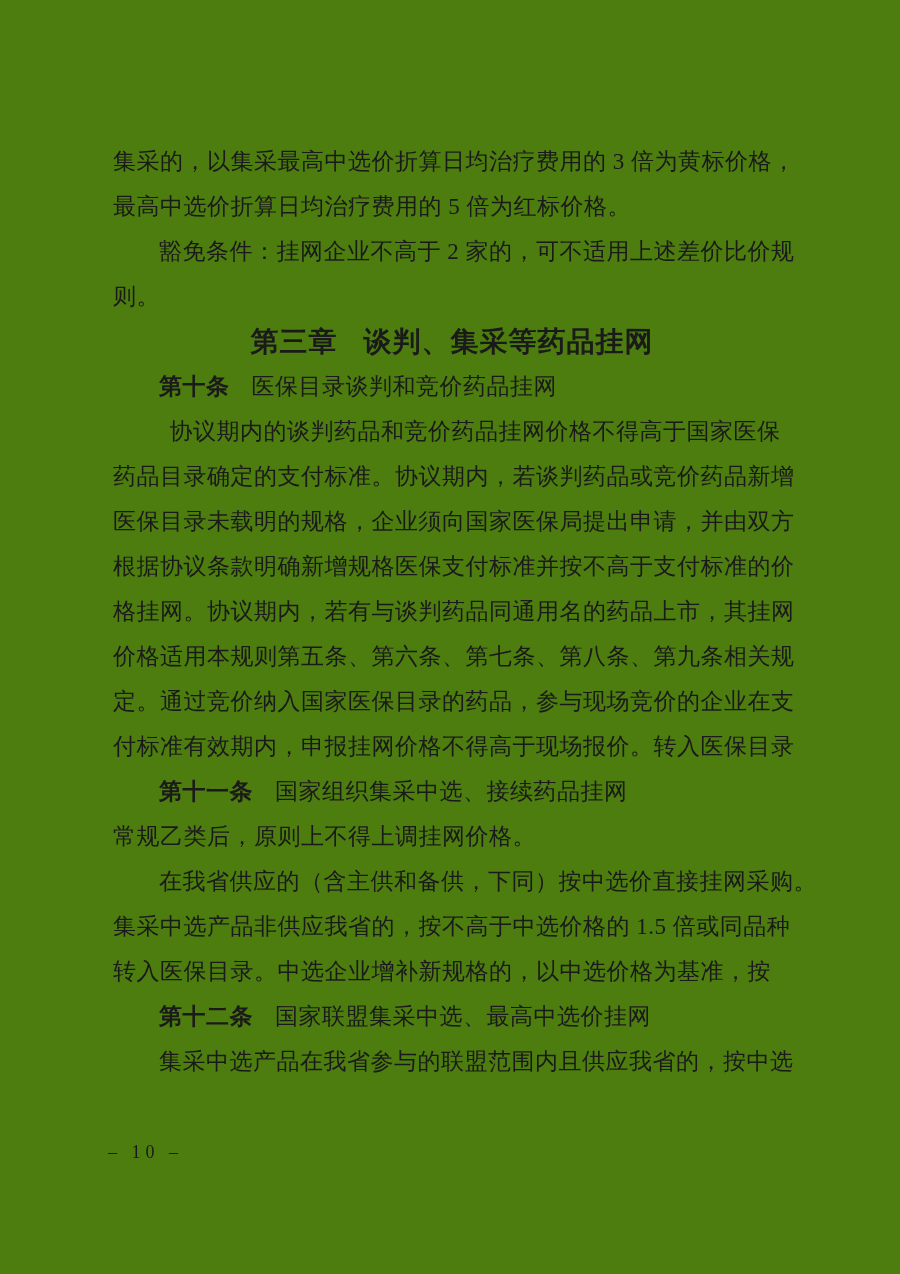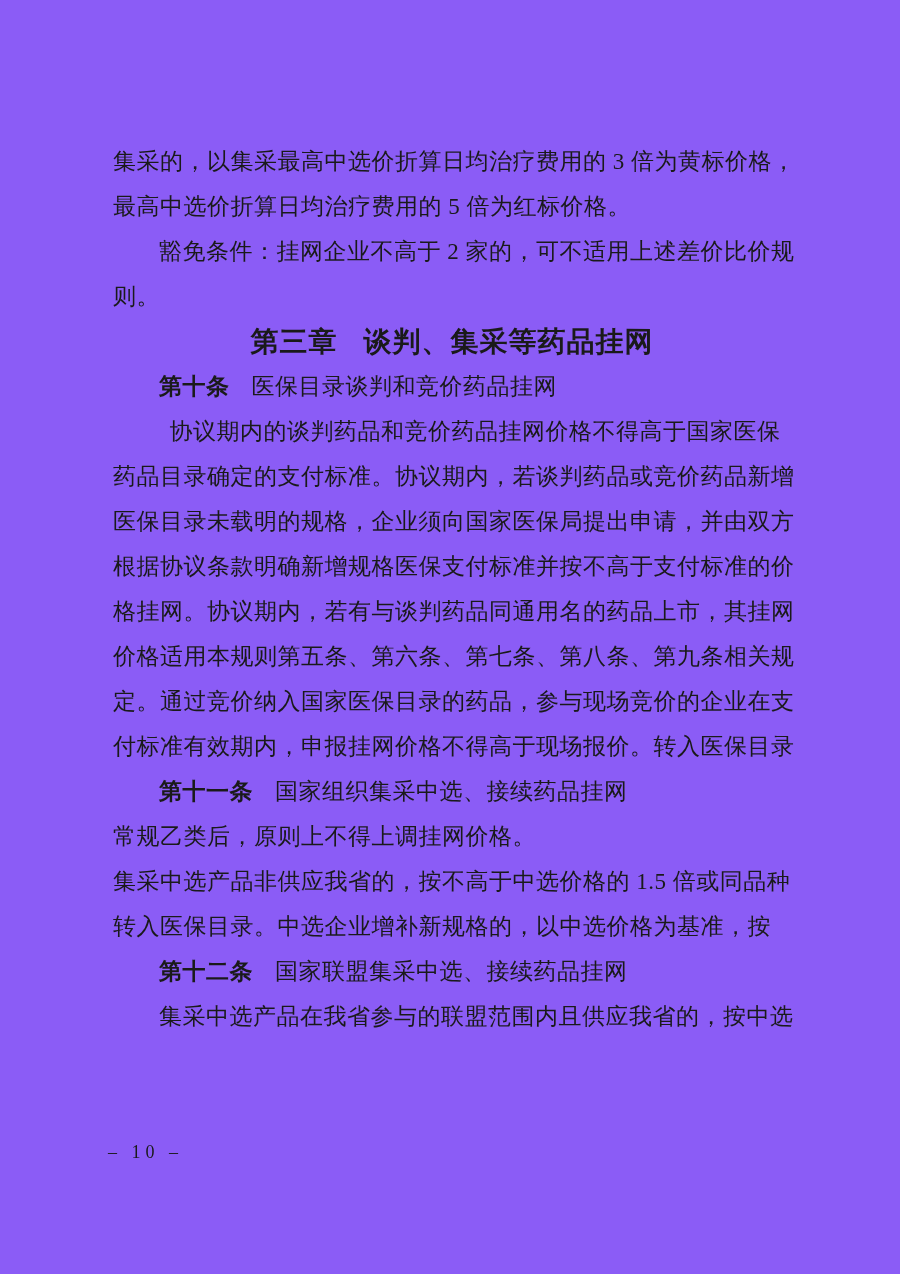--- a/index.html
+++ b/index.html
@@ -2,21 +2,21 @@
 <html><head>
 <meta charset="utf-8">
 <style>
   * { margin: 0; padding: 0; box-sizing: border-box; }
   html, body { background: #e8e8e8; }
   .page {
     position: relative;
     width: 900px;
     height: 1274px;
     margin: 0 auto;
-    background: #8b5cf6;
+    background: #4d7c0f;
     overflow: hidden;
     font-family: "Liberation Serif", "DejaVu Serif", serif;
     color: #1a1a1a;
   }
   .content {
     position: absolute;
     left: 113px;
     top: 139px;
     width: 678px;
   }
@@ -67,21 +67,22 @@
       <div class="line body-indent">协议期内的谈判药品和竞价药品挂网价格不得高于国家医保</div>
       <div class="line body">药品目录确定的支付标准。协议期内，若谈判药品或竞价药品新增</div>
       <div class="line body">医保目录未载明的规格，企业须向国家医保局提出申请，并由双方</div>
       <div class="line body">根据协议条款明确新增规格医保支付标准并按不高于支付标准的价</div>
       <div class="line body">格挂网。协议期内，若有与谈判药品同通用名的药品上市，其挂网</div>
       <div class="line body">价格适用本规则第五条、第六条、第七条、第八条、第九条相关规</div>
       <div class="line body">定。通过竞价纳入国家医保目录的药品，参与现场竞价的企业在支</div>
       <div class="line body">付标准有效期内，申报挂网价格不得高于现场报价。转入医保目录</div>
       <div class="line article"><span class="label">第十一条</span><span class="title">国家组织集采中选、接续药品挂网</span></div>
       <div class="line body">常规乙类后，原则上不得上调挂网价格。</div>
+      <div class="line body-indent">在我省供应的（含主供和备供，下同）按中选价直接挂网采购。</div>
       <div class="line body">集采中选产品非供应我省的，按不高于中选价格的 1.5 倍或同品种</div>
       <div class="line body">转入医保目录。中选企业增补新规格的，以中选价格为基准，按</div>
-      <div class="line article"><span class="label">第十二条</span><span class="title">国家联盟集采中选、接续药品挂网</span></div>
+      <div class="line article"><span class="label">第十二条</span><span class="title">国家联盟集采中选、最高中选价挂网</span></div>
       <div class="line body-indent">集采中选产品在我省参与的联盟范围内且供应我省的，按中选</div>
     </main>
   <footer class="footer">
     <span>– 10 –</span>
   </footer>
 </div>
 
 </body></html>

